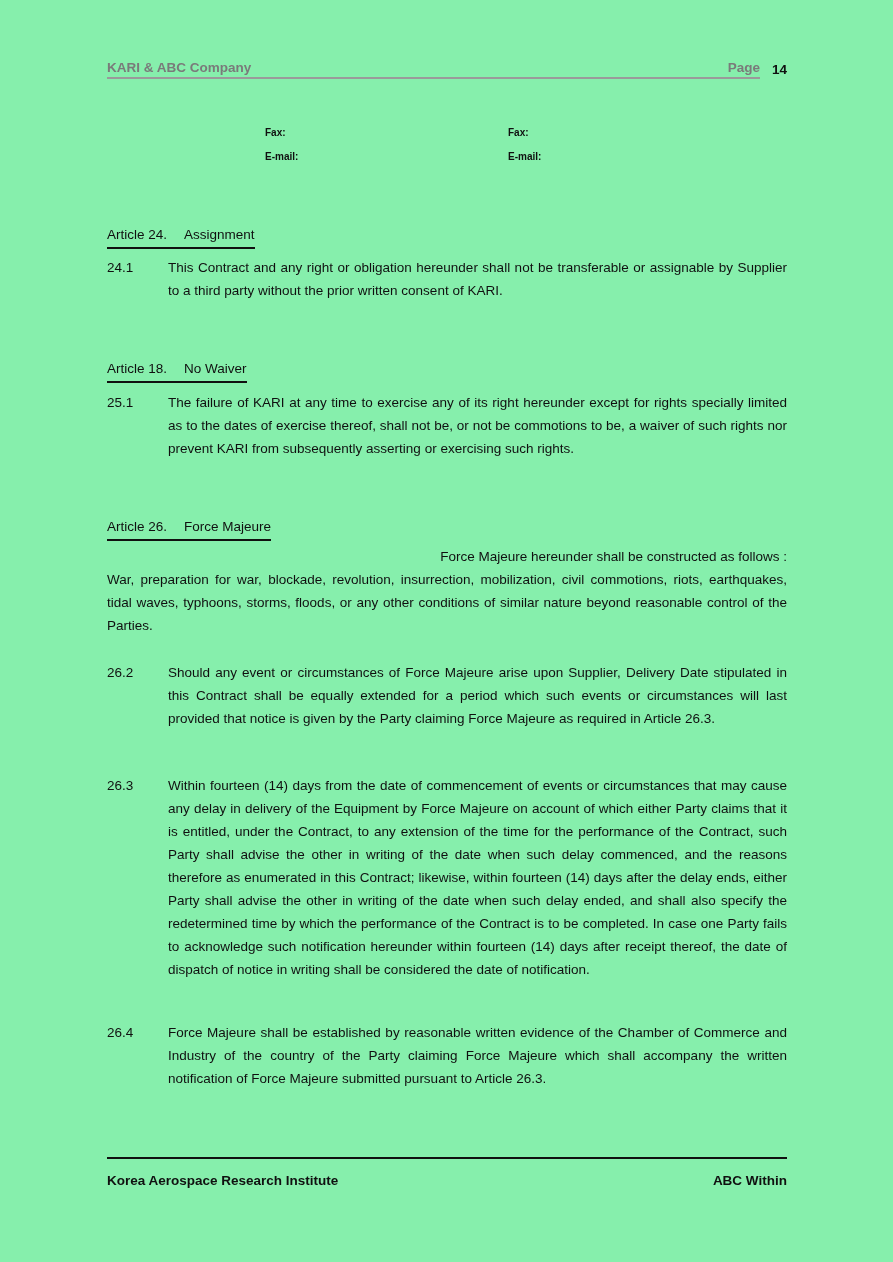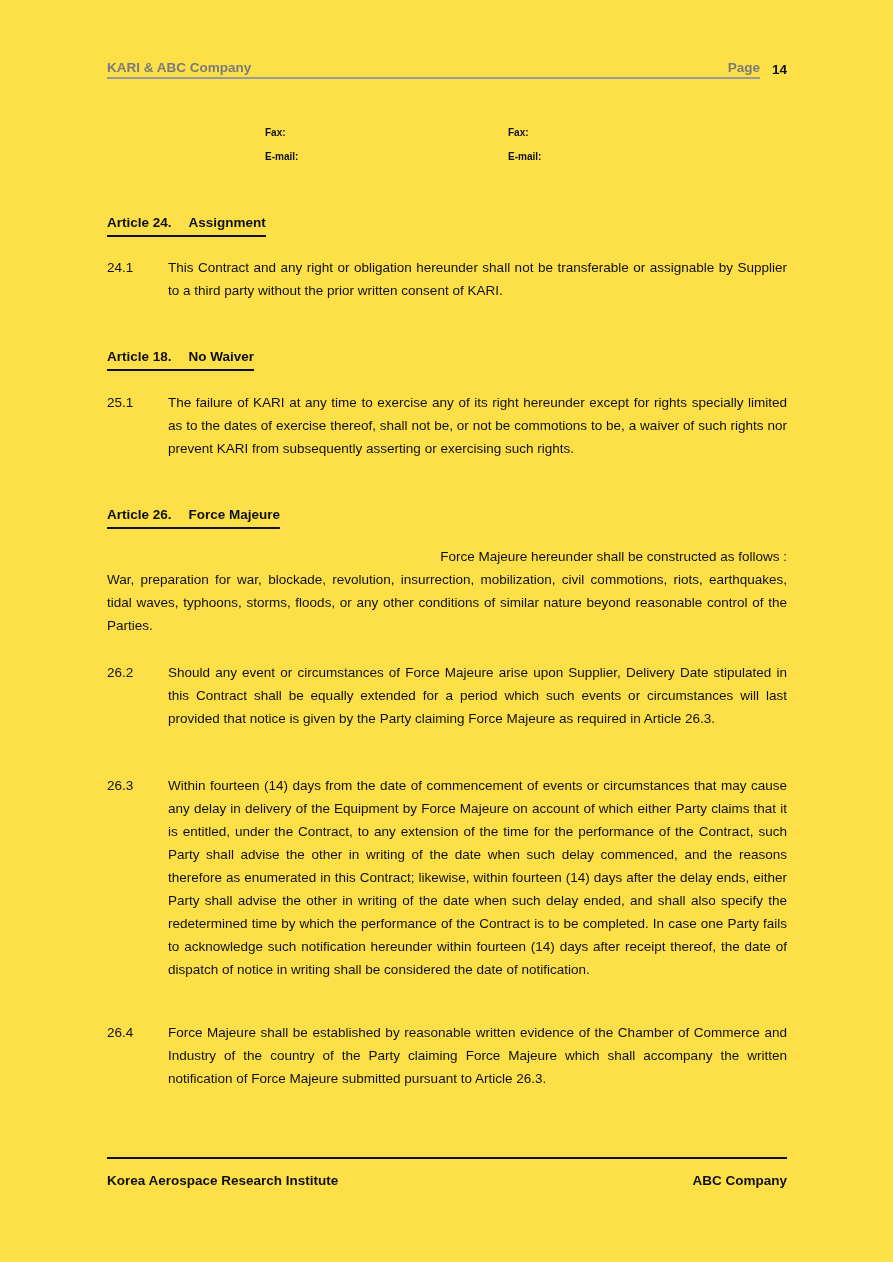--- a/index.html
+++ b/index.html
@@ -1,20 +1,20 @@
 <!DOCTYPE html>
 <html><head>
 <meta charset="utf-8">
 <style>
   html, body { margin: 0; padding: 0; background: #ffffff; }
   .page {
     position: relative;
     width: 893px;
     height: 1262px;
-    background: #fde047;
+    background: #86efac;
     font-family: "Liberation Sans", sans-serif;
     color: #101010;
     overflow: hidden;
   }
   
   .header {
     position: absolute;
     left: 107px;
     top: 60px;
     width: 680px;
@@ -51,21 +51,22 @@
   .content {
     position: absolute;
     left: 107px;
     top: 0;
     width: 680px;
     font-size: 13.5px;
     line-height: 23px;
   }
   .article-heading {
     position: absolute;
-    font-weight: bold;
+    font-weight: normal;
+    margin-top: 12px;
   }
   .article-heading .heading-inner {
     display: inline-block;
     border-bottom: 2px solid #101010;
     padding-bottom: 1px;
   }
   .article-heading .article-title { margin-left: 17px; }
   .clause {
     position: absolute;
     width: 680px;
@@ -173,16 +174,16 @@
       <div class="clause-number">26.4</div>
       <div class="clause-body">
         <p>Force Majeure shall be established by reasonable written evidence of the Chamber of Commerce and Industry of the country of the Party claiming Force Majeure which shall accompany the written notification of Force Majeure submitted pursuant to Article 26.3.</p>
       </div>
     </div>
 
   </div>
 
   <div class="footer">
     <span>Korea Aerospace Research Institute</span>
-    <span>ABC Company</span>
+    <span>ABC Within</span>
   </div>
 
 </div>
 
 </body></html>

